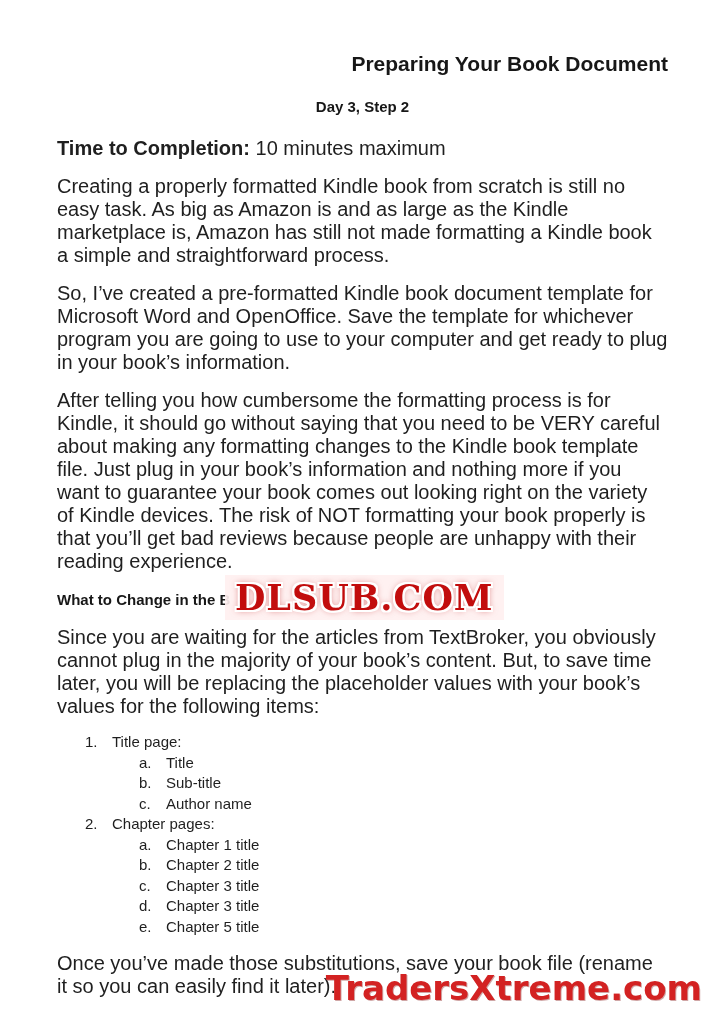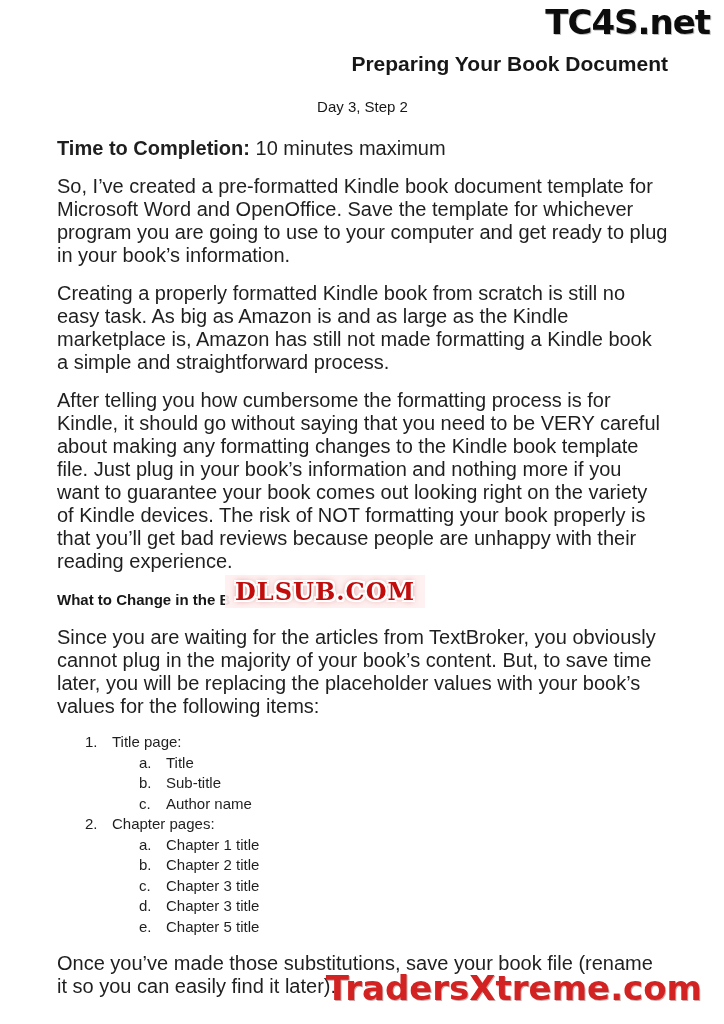--- a/index.html
+++ b/index.html
@@ -34,21 +34,21 @@
     margin: 0;
     text-align: right;
     font-size: 21px;
     font-weight: bold;
     color: #171717;
   }
   h2.subtitle {
     margin: 22px 0 0 0;
     text-align: center;
     font-size: 15px;
-    font-weight: normal;
+    font-weight: bold;
     color: #171717;
   }
   p.body-par {
     margin: 15px 0 0 0;
     font-size: 20px;
     line-height: 23px;
   }
   p.time-par { margin-top: 22px; }
   .heading-row {
     position: relative;
@@ -62,21 +62,21 @@
     line-height: 23px;
     color: #171717;
   }
   .wm-mid {
     position: absolute;
     left: 168px;
     top: -13px;
     padding: 2px 10px;
     font-family: "DejaVu Serif", serif;
     font-weight: bold;
-    font-size: 24px;
+    font-size: 35px;
     letter-spacing: 1px;
     color: #c20d0d;
     background: rgba(255, 240, 240, 0.92);
     text-shadow:
       -2px -2px 0 #ffffff, 2px -2px 0 #ffffff,
       -2px 2px 0 #ffffff, 2px 2px 0 #ffffff,
       0 -2px 0 #ffffff, 0 2px 0 #ffffff,
       -2px 0 0 #ffffff, 2px 0 0 #ffffff,
       0 0 7px rgba(180, 0, 0, 0.65);
     white-space: nowrap;
@@ -96,33 +96,32 @@
     font-size: 34px;
     color: #d32222;
     text-shadow: 1px 1px 0 rgba(120, 0, 0, 0.35);
   }
 </style>
 </head>
 <body>
 
 <div class="page">
 
-  <div class="wm-top">TC4S.net</div>
 
   <div class="content">
 
     <h1 class="title">Preparing Your Book Document</h1>
 
     <h2 class="subtitle">Day 3, Step 2</h2>
 
     <p class="body-par time-par"><strong>Time to Completion:</strong><span> 10 minutes maximum</span></p>
 
+    <p class="body-par">Creating a properly formatted Kindle book from scratch is still no easy task. As big as Amazon is and as large as the Kindle marketplace is, Amazon has still not made formatting a Kindle book a simple and straightforward process.</p>
+
     <p class="body-par">So, I’ve created a pre-formatted Kindle book document template for Microsoft Word and OpenOffice. Save the template for whichever program you are going to use to your computer and get ready to plug in your book’s information.</p>
-
-    <p class="body-par">Creating a properly formatted Kindle book from scratch is still no easy task. As big as Amazon is and as large as the Kindle marketplace is, Amazon has still not made formatting a Kindle book a simple and straightforward process.</p>
 
     <p class="body-par">After telling you how cumbersome the formatting process is for Kindle, it should go without saying that you need to be VERY careful about making any formatting changes to the Kindle book template file. Just plug in your book’s information and nothing more if you want to guarantee your book comes out looking right on the variety of Kindle devices. The risk of NOT formatting your book properly is that you’ll get bad reviews because people are unhappy with their reading experience.</p>
 
     <div class="heading-row">
       <h3 class="section-heading">What to Change in the B</h3>
       <div class="wm-mid">DLSUB.COM</div>
     </div>
 
     <p class="body-par">Since you are waiting for the articles from TextBroker, you obviously cannot plug in the majority of your book’s content. But, to save time later, you will be replacing the placeholder values with your book’s values for the following items:</p>
 

